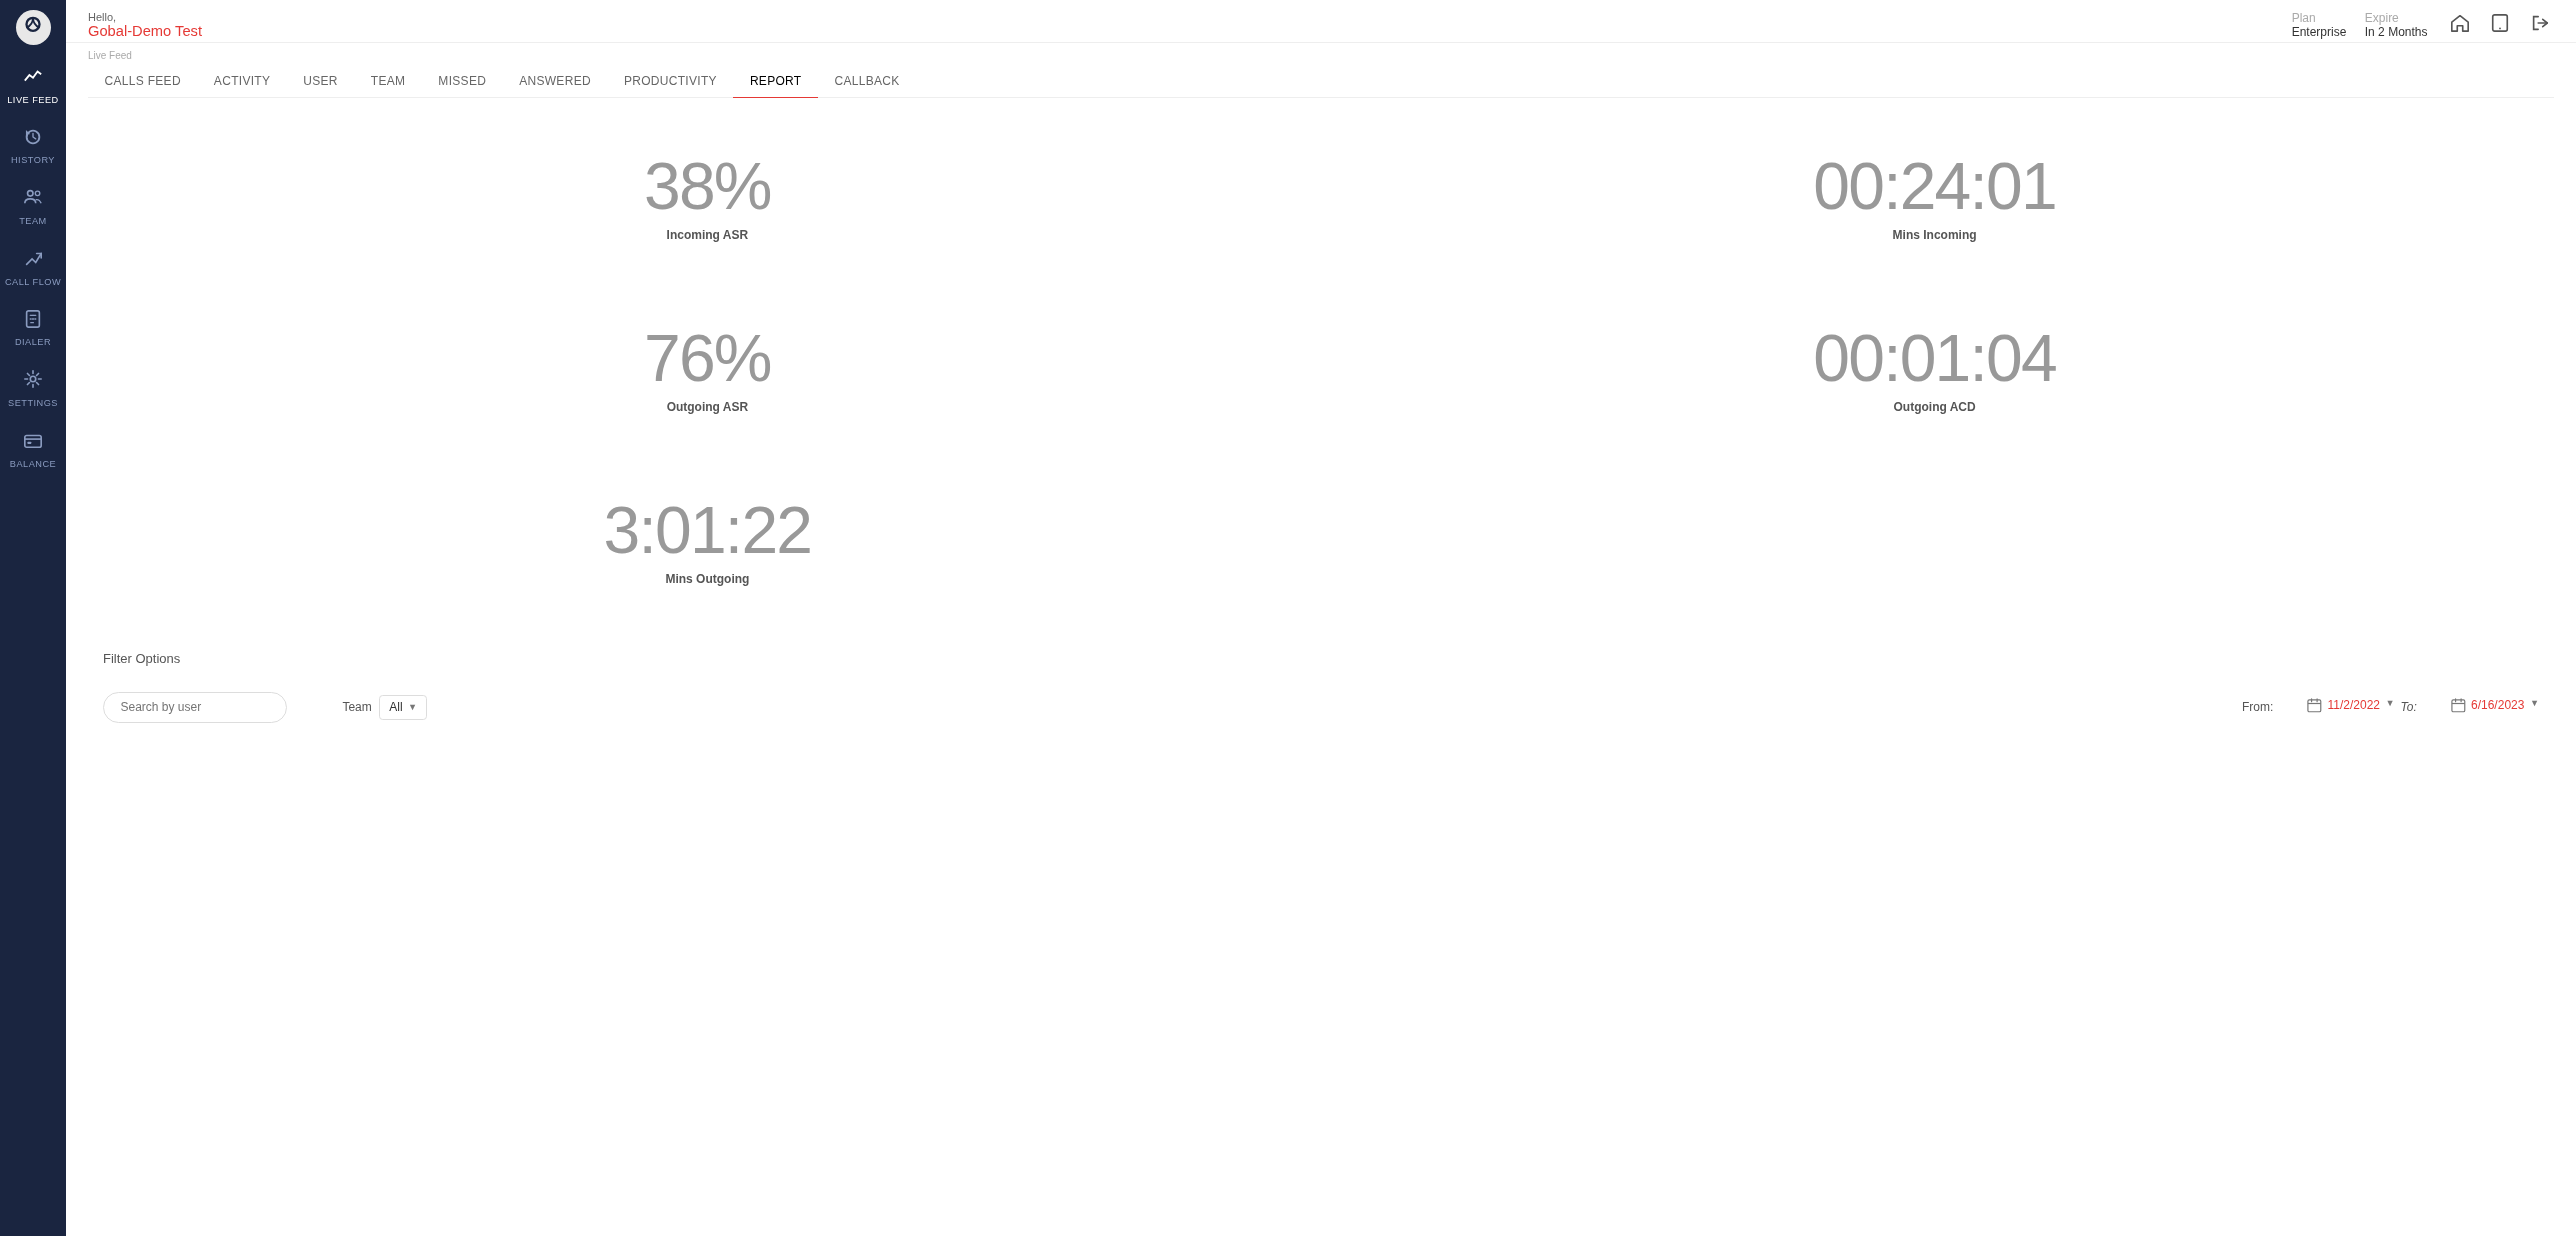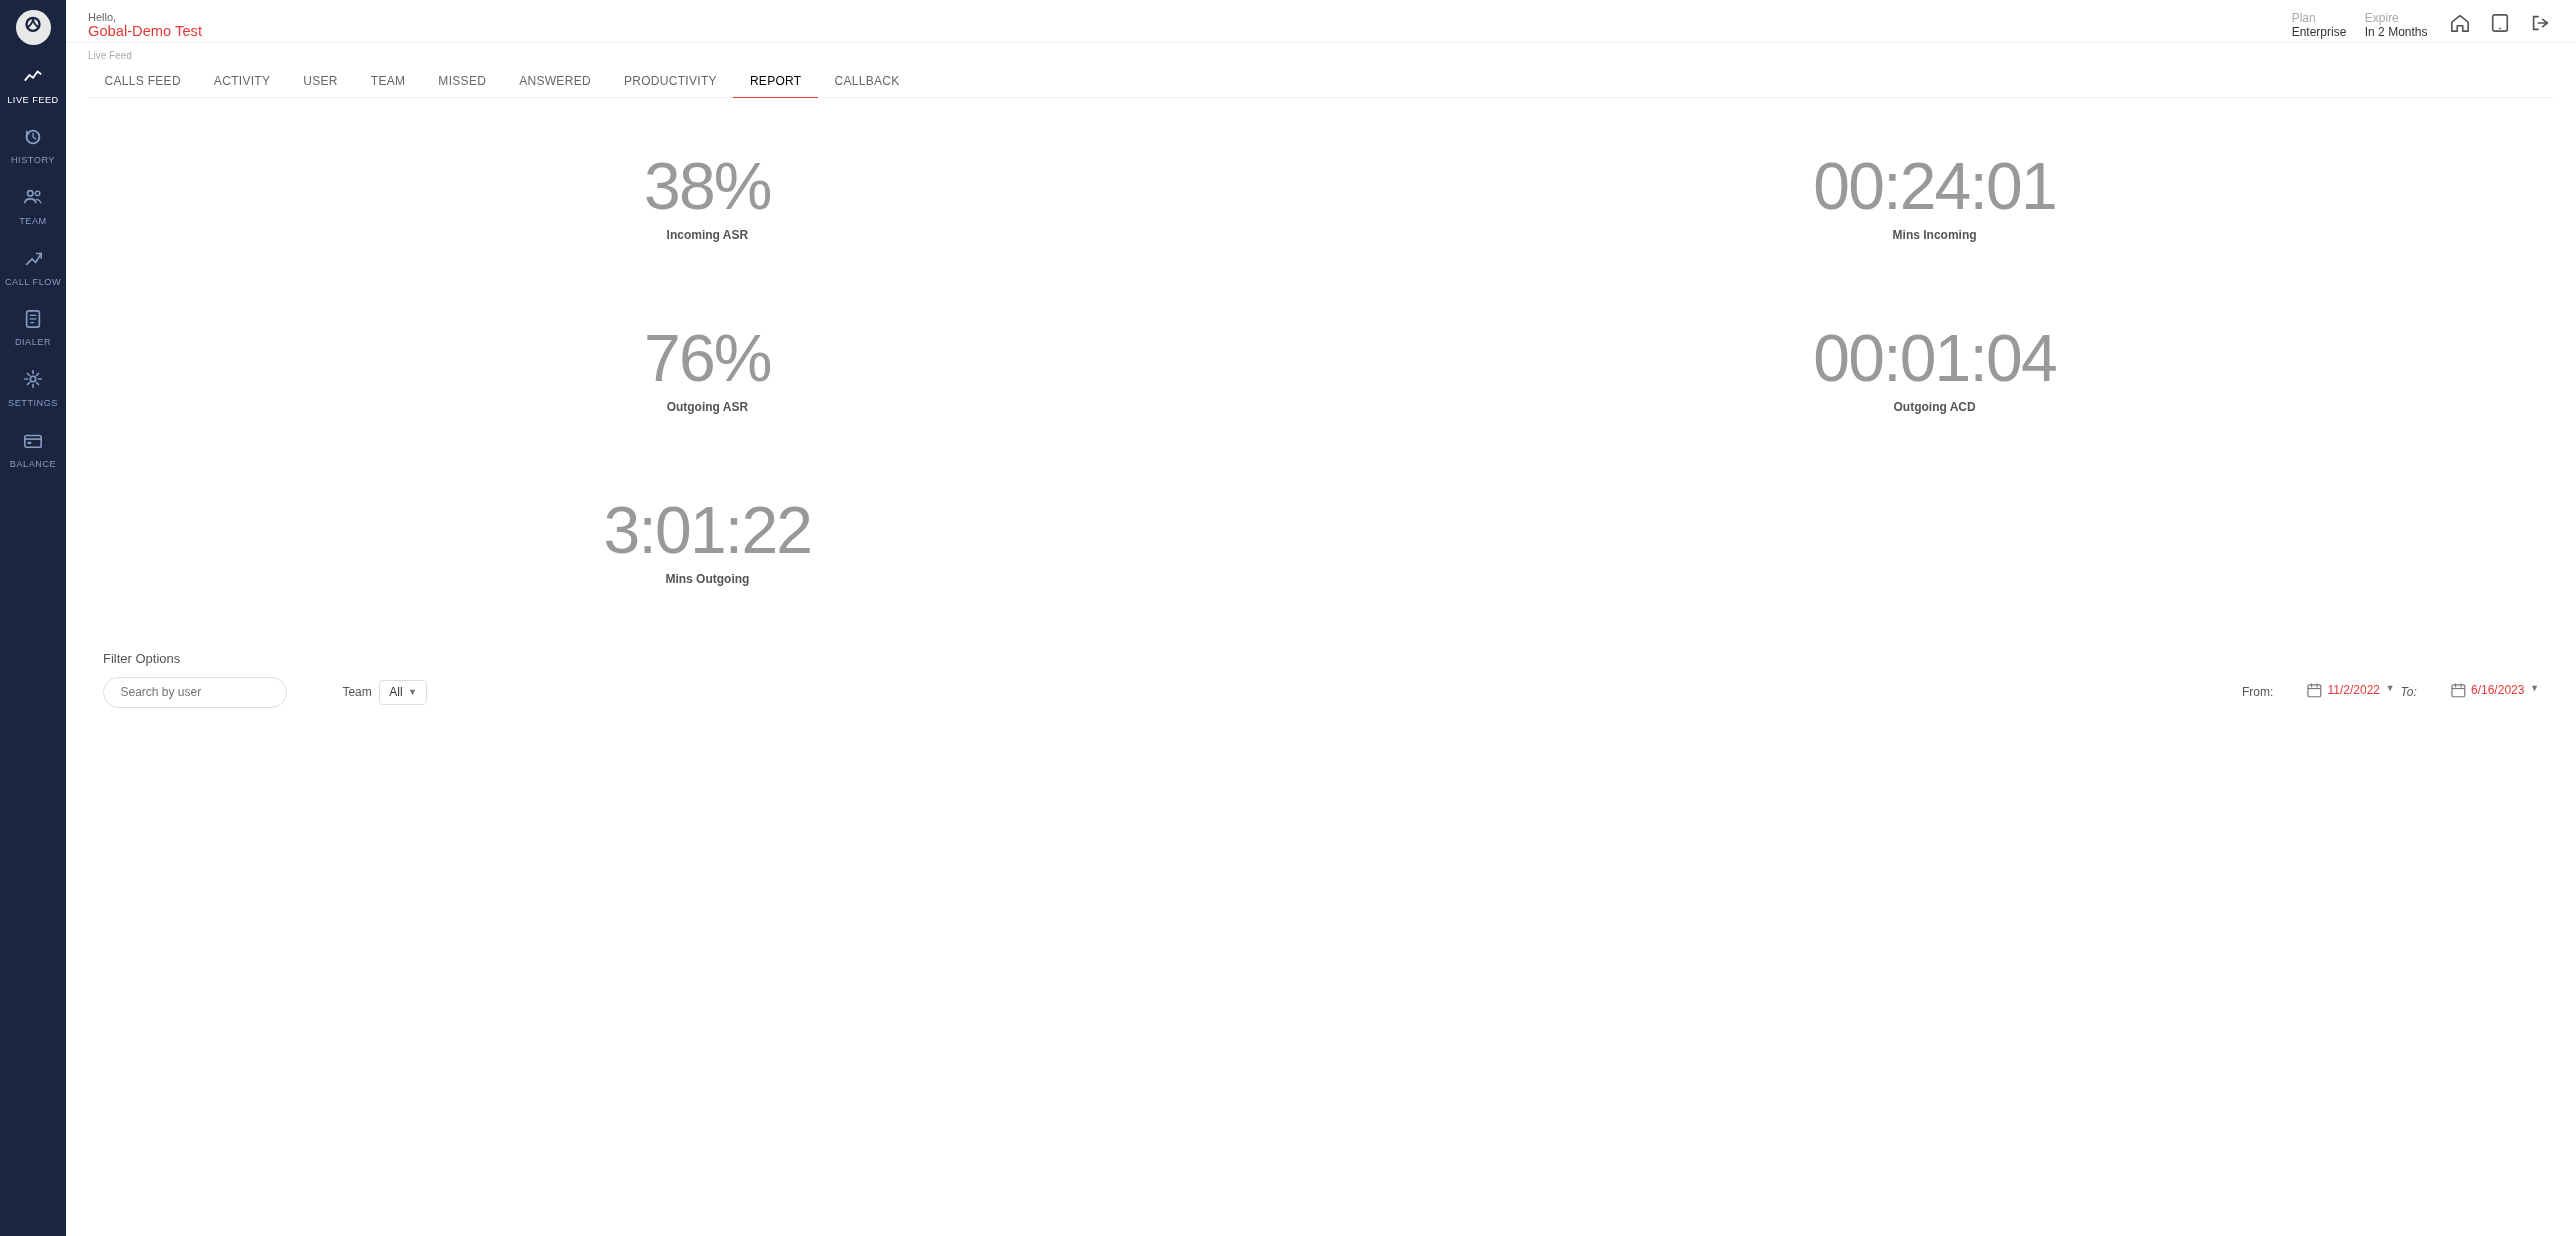--- a/index.html
+++ b/index.html
@@ -158,21 +158,21 @@
       margin-top: 9.2px;
       text-align: center;
     }
 
     
     .filter-section {}
     .filter-title {
       font-size: 13px;
       color: #555;
       font-weight: 500;
-      margin-bottom: 11px;
+      margin-bottom: 26px;
     }
     .filter-row {
       display: flex;
       align-items: center;
       gap: 18.4px;
     }
     .search-input {
       border: 0.9px solid #ddd;
       border-radius: 18.4px;
       padding: 7.3px 16.5px;

